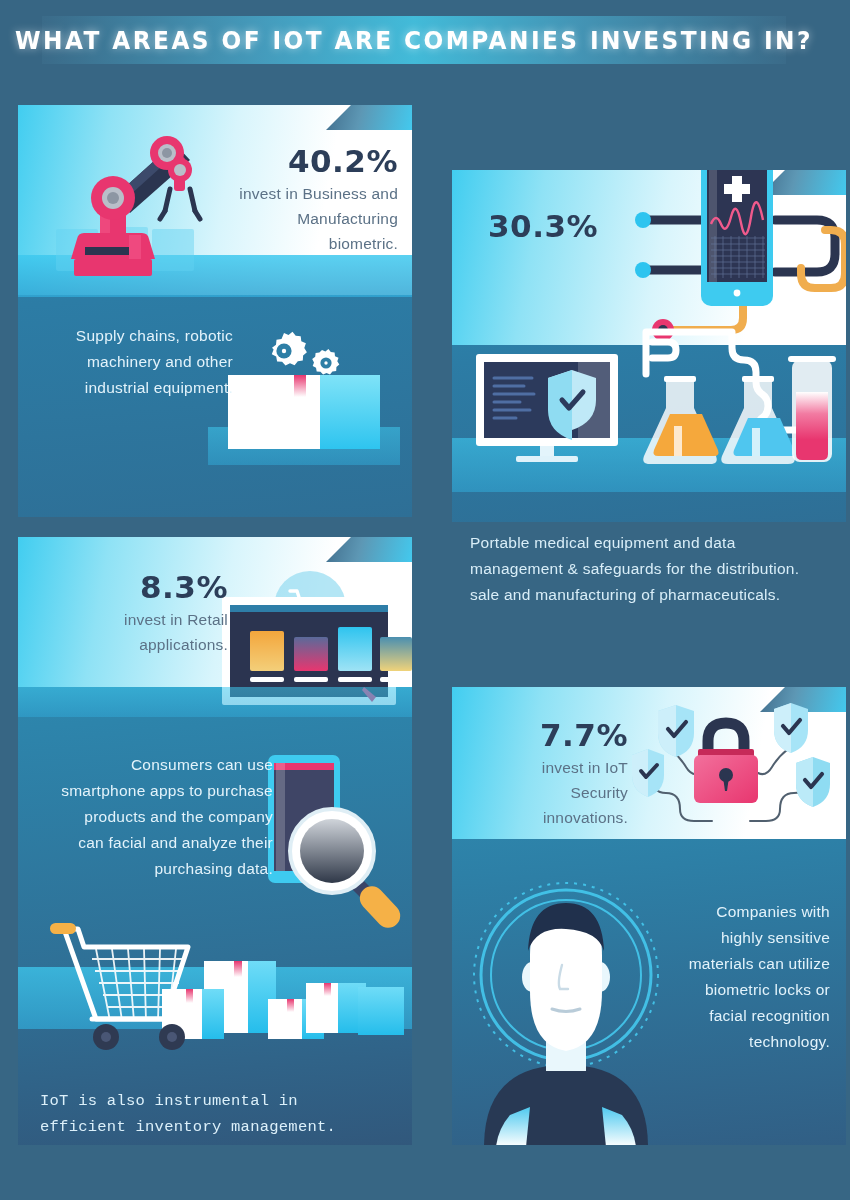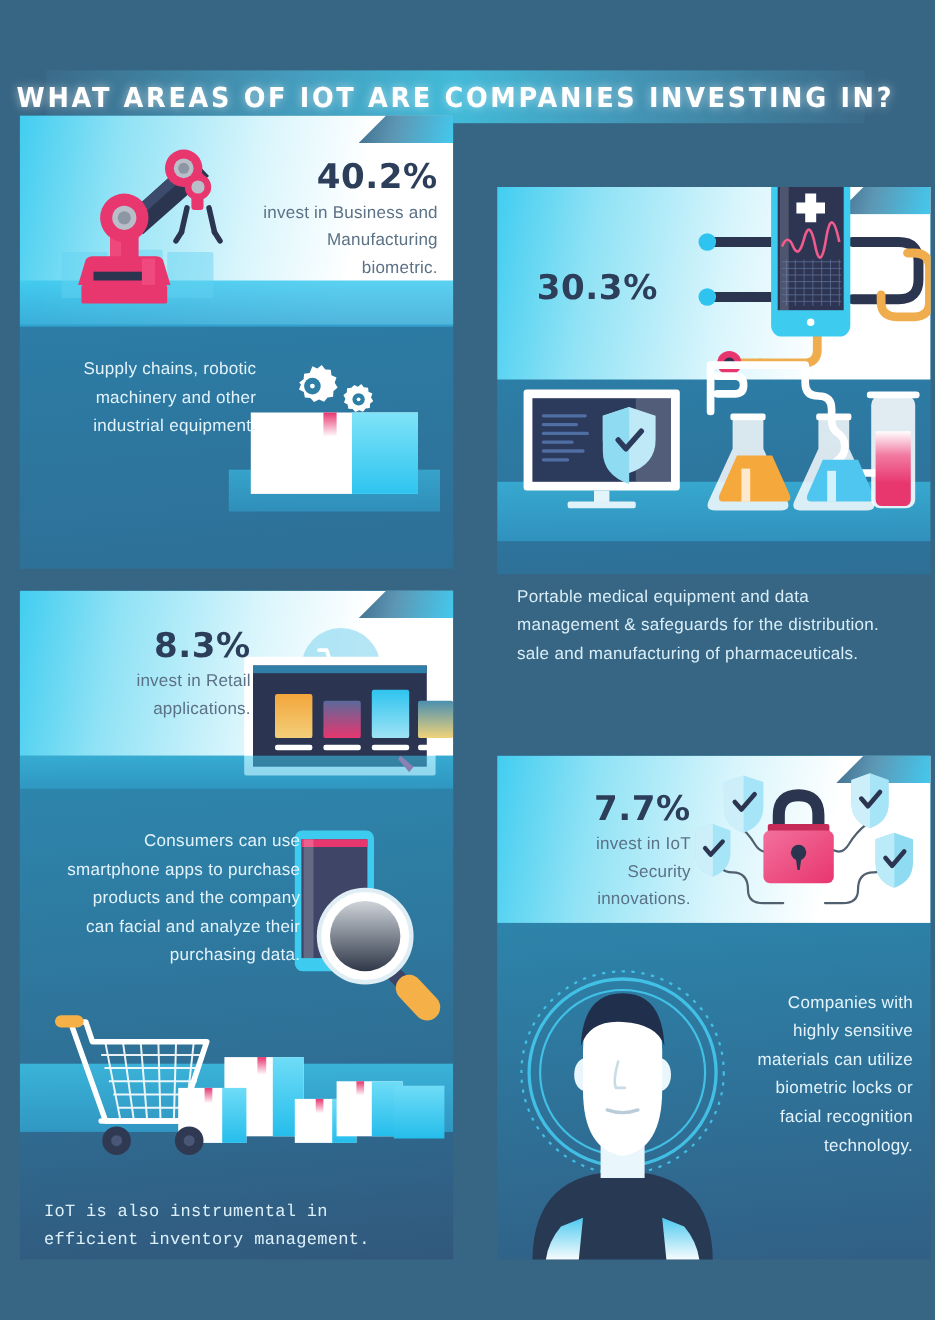--- a/index.html
+++ b/index.html
@@ -17,21 +17,21 @@
   .title-wrap {
     position: absolute;
     left: 42px; top: 16px;
     width: 744px; height: 48px;
     background: linear-gradient(90deg,
         rgba(90,150,180,0.10) 0%,
         rgba(80,200,235,0.55) 30%,
         rgba(70,215,245,0.75) 50%,
         rgba(80,195,230,0.50) 72%,
         rgba(90,150,180,0.10) 100%);
-    display: flex; align-items: center; justify-content: center; margin-top: 48px;
+    display: flex; align-items: center; justify-content: center;
   }
   .title-wrap h1 {
     font-family: "DejaVu Sans", sans-serif;
     font-size: 25px;
     font-weight: bold;
     letter-spacing: 2.6px;
     color: #ffffff;
     text-shadow: 0 0 9px rgba(255,255,255,0.55);
     white-space: nowrap;
     transform: scaleX(0.93);
@@ -74,21 +74,21 @@
   
   #p-manufacturing { left: 18px;  top: 105px; width: 394px; height: 412px;
       background: linear-gradient(175deg,#2f8fb5 0%, #2c7ca5 45%, #2e6f96 100%); }
   #p-manufacturing .head { width: 394px; height: 190px; }
   #p-manufacturing .head-txt { left: 208px; top: 38px; }
   #p-manufacturing .body-txt { left: 40px; top: 218px; width: 175px; }
 
   #p-healthcare { left: 452px; top: 170px; width: 394px; height: 352px;
       background: linear-gradient(175deg,#2f93b8 0%, #2c7ca5 50%, #2e6f96 100%); }
   #p-healthcare .head { width: 394px; height: 175px; }
-  #p-healthcare .head-txt { left: 36px; top: 38px; margin-top: 36px; }
+  #p-healthcare .head-txt { left: 36px; top: 38px; }
   #healthcare-caption { position: absolute; left: 470px; top: 530px; width: 350px;
       color: #d9eef8; font-size: 15.5px; line-height: 1.68; letter-spacing: .25px; }
 
   #p-retail { left: 18px;  top: 537px; width: 394px; height: 608px;
       background: linear-gradient(175deg,#2f93b8 0%, #2d84ab 30%, #2f6f95 70%, #31587c 100%); }
   #p-retail .head { width: 394px; height: 150px; }
   #p-retail .head-txt { left: 40px; top: 32px; }
   #p-retail .body-txt { left: 40px; top: 215px; width: 215px; }
   #retail-footer { position: absolute; left: 40px; top: 1088px; width: 340px;
       color: #dcf0fa; font-size: 15.5px; line-height: 1.68; letter-spacing: .25px; font-family: Liberation Mono, monospace; }

